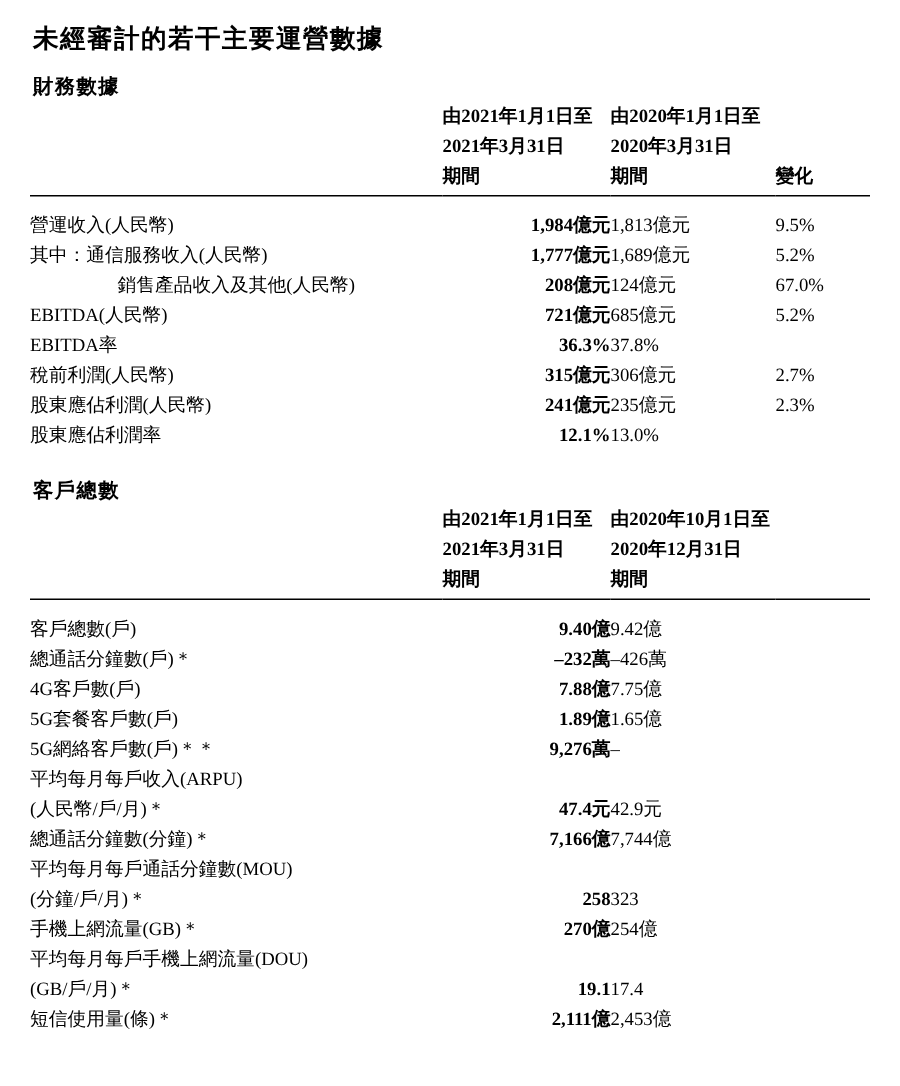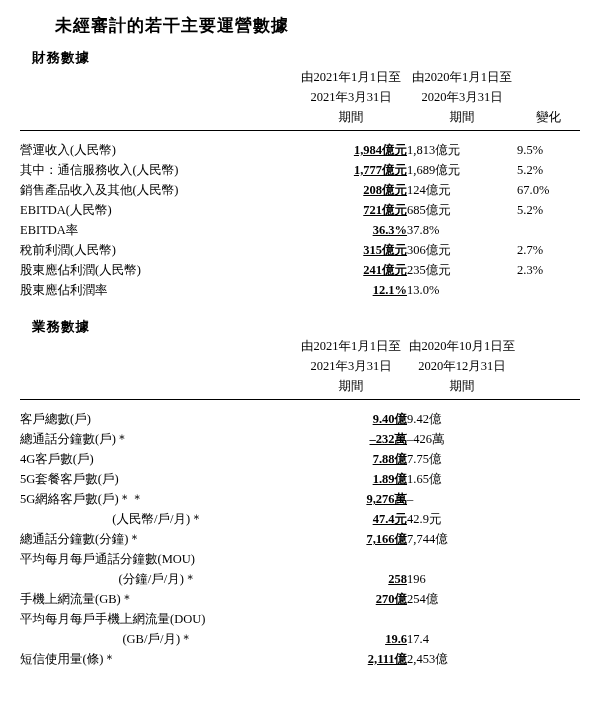--- a/index.html
+++ b/index.html
@@ -20,74 +20,72 @@
     height: 724px;
     position: relative;
     box-sizing: border-box;
     padding: 0;
   }
   .doc-title {
     font-size: 17px;
     font-weight: bold;
     letter-spacing: 1px;
     padding: 14px 0 0 22px;
-    margin-left: 33px;
   }
   .section-head {
     font-size: 13.5px;
     font-weight: bold;
     letter-spacing: 1px;
-    padding-left: 32px;
+    padding-left: 22px;
   }
   table.tbl {
     width: 560px;
     margin-left: 20px;
     border-collapse: collapse;
     font-size: 12.5px;
     table-layout: fixed;
   }
   table.tbl td {
     padding: 0;
     vertical-align: bottom;
     line-height: 20px;
     white-space: nowrap;
   }
   .col-label { width: 275px; }
   .col-a { width: 112px; }
   .col-b { width: 110px; }
   .col-c { width: 63px; }
 
   .hdr td {
-    text-align: center;
-    font-weight: normal;
+    text-align: left;
+    font-weight: bold;
     font-size: 12.5px;
     line-height: 17px;
     padding-bottom: 0;
   }
   .hdr-rule td {
     border-bottom: 1px solid #000;
     height: 3px;
     line-height: 3px;
     font-size: 0;
   }
   .num {
     text-align: left;
   }
   .num-bold {
     text-align: right;
     font-weight: bold;
-    text-decoration: underline;
   }
   .lbl {
     text-align: left;
   }
   .ind0 { padding-left: 8px; }
   .ind1 { padding-left: 28px; margin-top: 14px; }
-  .ind2 { padding-left: 70px; }
-  .ind3 { padding-left: 40px; text-align: center; }
+  .ind2 { padding-left: 70px; text-align: center; }
+  .ind3 { padding-left: 40px; }
   .spacer-row td { height: 9px; line-height: 9px; font-size: 0; }
   .subhead {
     font-weight: bold;
     letter-spacing: 0.5px;
   }
   .title-gap { height: 12px; }
   .hdr-top td { padding-top: 4px; }
 </style>
 </head>
 <body>
@@ -182,21 +180,21 @@
         <td class="lbl ind0">股東應佔利潤率</td>
         <td class="num-bold">12.1%</td>
         <td class="num">13.0%</td>
         <td class="num"></td>
       </tr>
     </tbody>
   </table>
 
   <div style="height:18px"></div>
 
-  <div class="section-head">業務數據</div>
+  <div class="section-head">客戶總數</div>
 
   <table class="tbl">
     <colgroup>
       <col class="col-label">
         <col class="col-a">
         <col class="col-b">
         <col class="col-c">
     </colgroup>
     <tbody>
       <tr class="hdr">
@@ -252,58 +250,64 @@
         <td class="num">1.65億</td>
         <td></td>
       </tr>
       <tr>
         <td class="lbl ind1">5G網絡客戶數(戶)＊＊</td>
         <td class="num-bold">9,276萬</td>
         <td class="num">–</td>
         <td></td>
       </tr>
       <tr>
+        <td class="lbl ind1">平均每月每戶收入(ARPU)</td>
+        <td class="num-bold"></td>
+        <td class="num"></td>
+        <td></td>
+      </tr>
+      <tr>
         <td class="lbl ind3">(人民幣/戶/月)＊</td>
         <td class="num-bold">47.4元</td>
         <td class="num">42.9元</td>
         <td></td>
       </tr>
       <tr>
         <td class="lbl ind1">總通話分鐘數(分鐘)＊</td>
         <td class="num-bold">7,166億</td>
         <td class="num">7,744億</td>
         <td></td>
       </tr>
       <tr>
         <td class="lbl ind1">平均每月每戶通話分鐘數(MOU)</td>
         <td class="num-bold"></td>
         <td class="num"></td>
         <td></td>
       </tr>
       <tr>
         <td class="lbl ind3">(分鐘/戶/月)＊</td>
         <td class="num-bold">258</td>
-        <td class="num">196</td>
+        <td class="num">323</td>
         <td></td>
       </tr>
       <tr>
         <td class="lbl ind1">手機上網流量(GB)＊</td>
         <td class="num-bold">270億</td>
         <td class="num">254億</td>
         <td></td>
       </tr>
       <tr>
         <td class="lbl ind1">平均每月每戶手機上網流量(DOU)</td>
         <td class="num-bold"></td>
         <td class="num"></td>
         <td></td>
       </tr>
       <tr>
         <td class="lbl ind3">(GB/戶/月)＊</td>
-        <td class="num-bold">19.6</td>
+        <td class="num-bold">19.1</td>
         <td class="num">17.4</td>
         <td></td>
       </tr>
       <tr>
         <td class="lbl ind1">短信使用量(條)＊</td>
         <td class="num-bold">2,111億</td>
         <td class="num">2,453億</td>
         <td></td>
       </tr>
 

